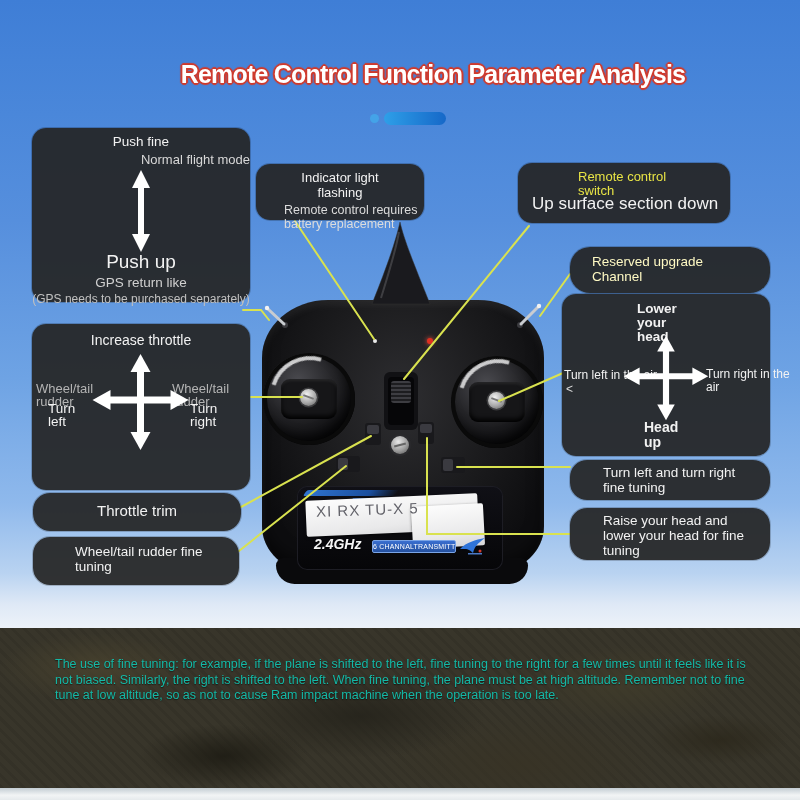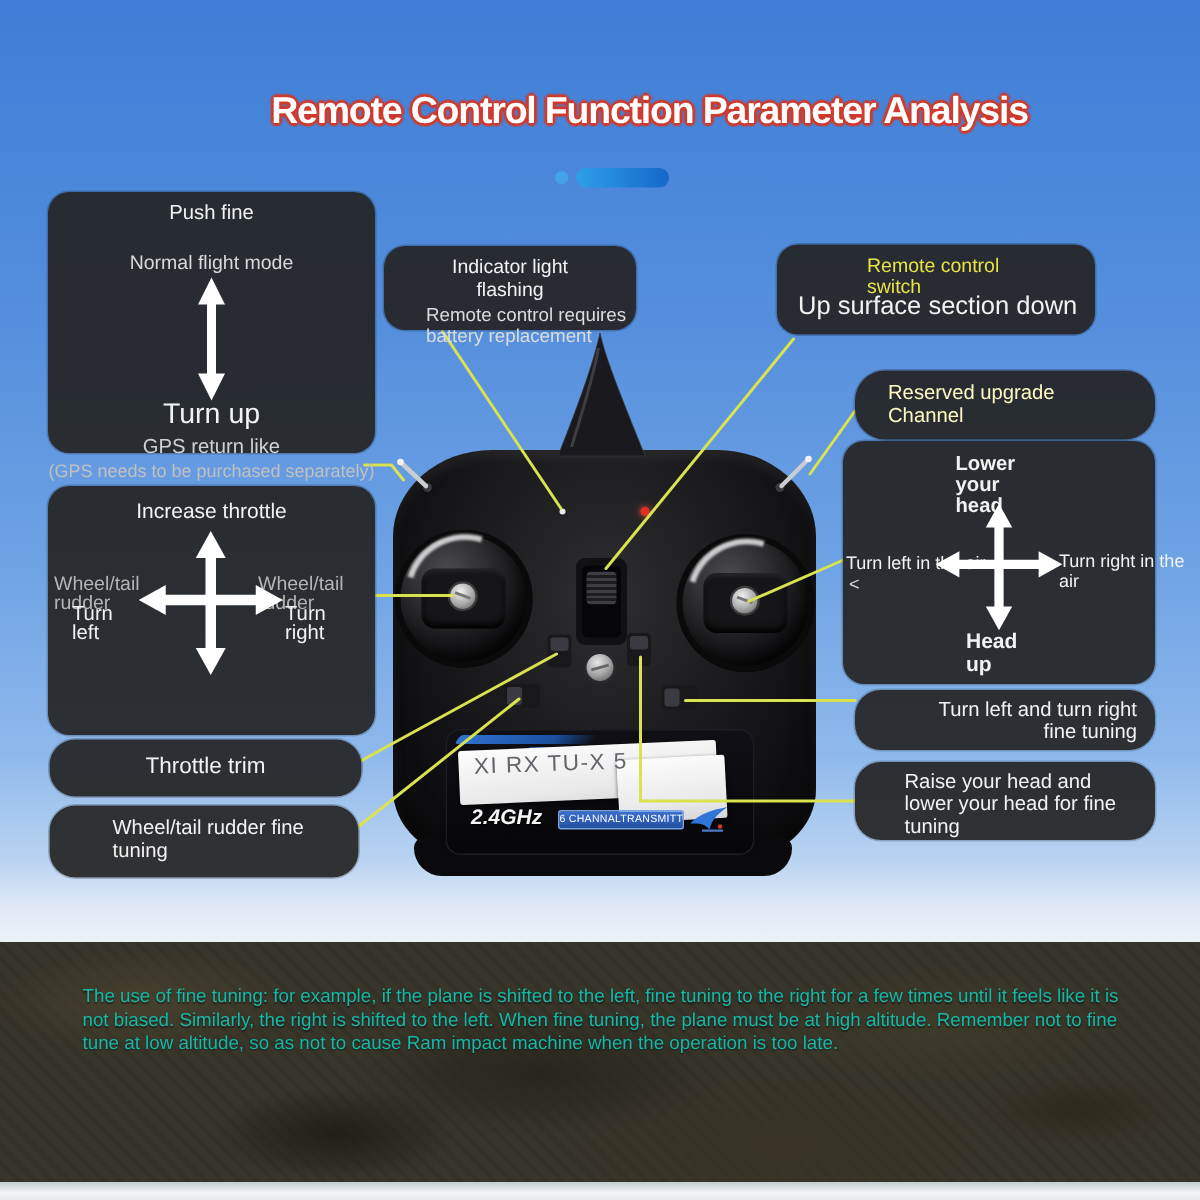--- a/index.html
+++ b/index.html
@@ -34,21 +34,21 @@
        background:linear-gradient(90deg,#2e9fe8,#1668c8);z-index:2;}
 
   
   .cb{position:absolute;background:rgba(37,37,37,0.93);border-radius:14px;color:#f2f2f2;
       z-index:6;box-shadow:0 0 0 1px rgba(0,0,0,0.2);}
   .pill{border-radius:18px;}
   .cb .c{display:block;text-align:center;}
 
   #box-flight{left:32px;top:128px;width:218px;height:168px;padding-top:6px;}
   #box-flight .l1{font-size:13.5px;}
-  #box-flight .l2{font-size:13px;color:#d8d8d8;margin-top:18px;}
+  #box-flight .l2{font-size:13px;color:#d8d8d8;margin-top:3px;text-align:right;}
   #box-flight .snap{font-size:19px;margin-top:-2px;}
   #box-flight .gps{font-size:13.5px;color:#d0d0d0;margin-top:2px;}
   #box-flight .note{font-size:12px;color:#c0c0c0;white-space:nowrap;margin-top:2px;}
 
   #box-indicator{left:256px;top:164px;width:168px;height:56px;padding:6px 28px;box-sizing:border-box;}
   #box-indicator .t{font-size:13px;text-align:center;display:block;}
   #box-indicator .b{font-size:12.5px;color:#dcdcdc;display:block;margin-top:3px;line-height:14px;width:150px;}
 
   #box-switch{left:518px;top:163px;width:212px;height:60px;}
   #box-switch .yellow{position:absolute;left:60px;top:7px;width:120px;
@@ -74,21 +74,21 @@
   #box-lcross .rw{position:absolute;left:158px;top:78px;width:38px;font-size:13.5px;line-height:13px;}
   #box-lcross .bottom{position:absolute;left:0;top:122px;width:218px;text-align:center;
        font-weight:700;font-size:17px;}
 
   #box-ttrim{left:33px;top:493px;width:208px;height:38px;border-radius:17px;}
   #box-ttrim .t{display:block;text-align:center;margin-top:9px;font-size:15px;}
 
   #box-rudfine{left:33px;top:537px;width:206px;height:48px;border-radius:17px;}
   #box-rudfine .t{position:absolute;left:42px;top:7px;width:140px;font-size:13.5px;line-height:15px;}
 
-  #box-lrfine{left:570px;top:460px;width:200px;height:40px;border-radius:17px;text-align:right;}
+  #box-lrfine{left:570px;top:460px;width:200px;height:40px;border-radius:17px;}
   #box-lrfine .t{position:absolute;left:33px;top:5px;width:155px;font-size:13.5px;line-height:15px;}
 
   #box-raisefine{left:570px;top:508px;width:200px;height:52px;border-radius:17px;}
   #box-raisefine .t{position:absolute;left:33px;top:5px;width:158px;font-size:13.5px;line-height:15px;}
 
   
   .arrow-svg{position:absolute;z-index:7;}
 
   
   .dev{position:absolute;z-index:3;}
@@ -244,21 +244,21 @@
   </svg>
 
   <div class="cb" id="box-flight">
     <span class="c l1">Push fine</span>
     <span class="c l2">Normal flight mode</span>
     <svg class="c" width="30" height="84" viewBox="0 0 30 84" style="display:block;margin:2px auto 0;">
       <line x1="15" y1="13" x2="15" y2="71" stroke="#fff" stroke-width="6"></line>
       <polygon points="15,1 6,19 24,19" fill="#fff"></polygon>
       <polygon points="15,83 6,65 24,65" fill="#fff"></polygon>
     </svg>
-    <span class="c snap">Turn up</span>
+    <span class="c snap">Push up</span>
     <span class="c gps">GPS return like</span>
     <span class="c note">(GPS needs to be purchased separately)</span>
   </div>
 
   <div class="cb" id="box-indicator">
     <span class="t">Indicator light flashing</span>
     <span class="b">Remote control requires battery replacement</span>
   </div>
 
   <div class="cb" id="box-switch">

